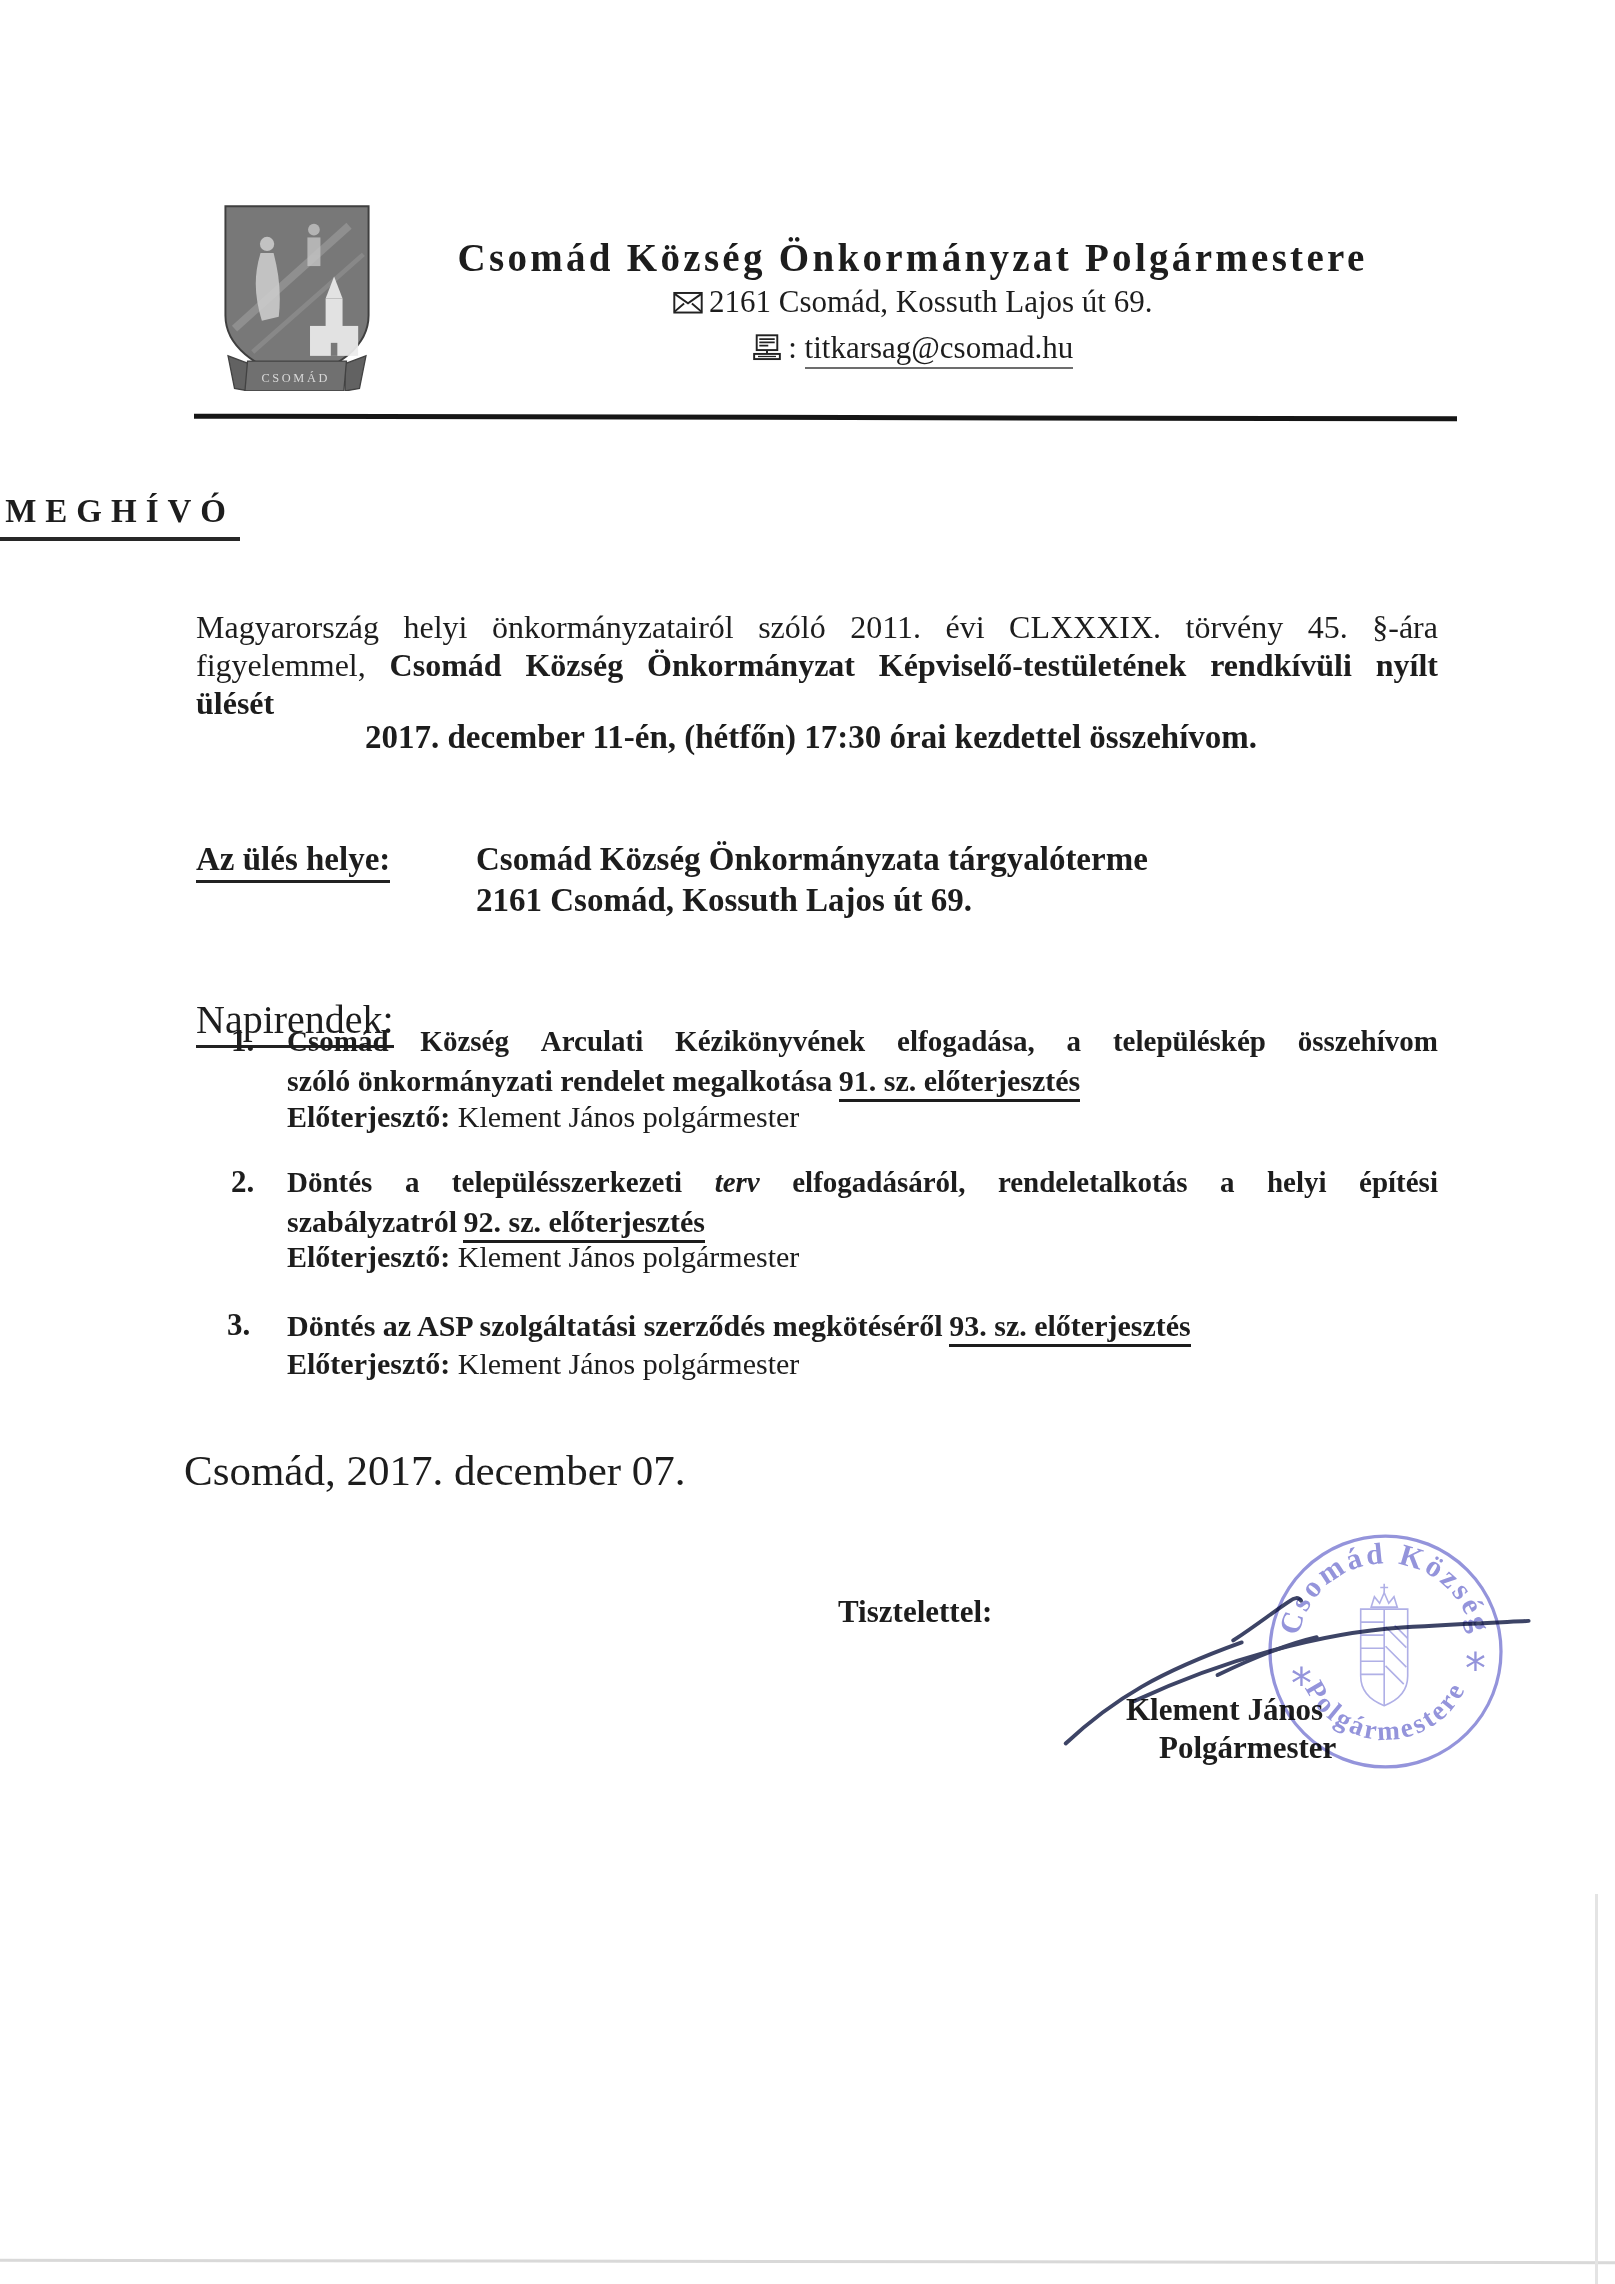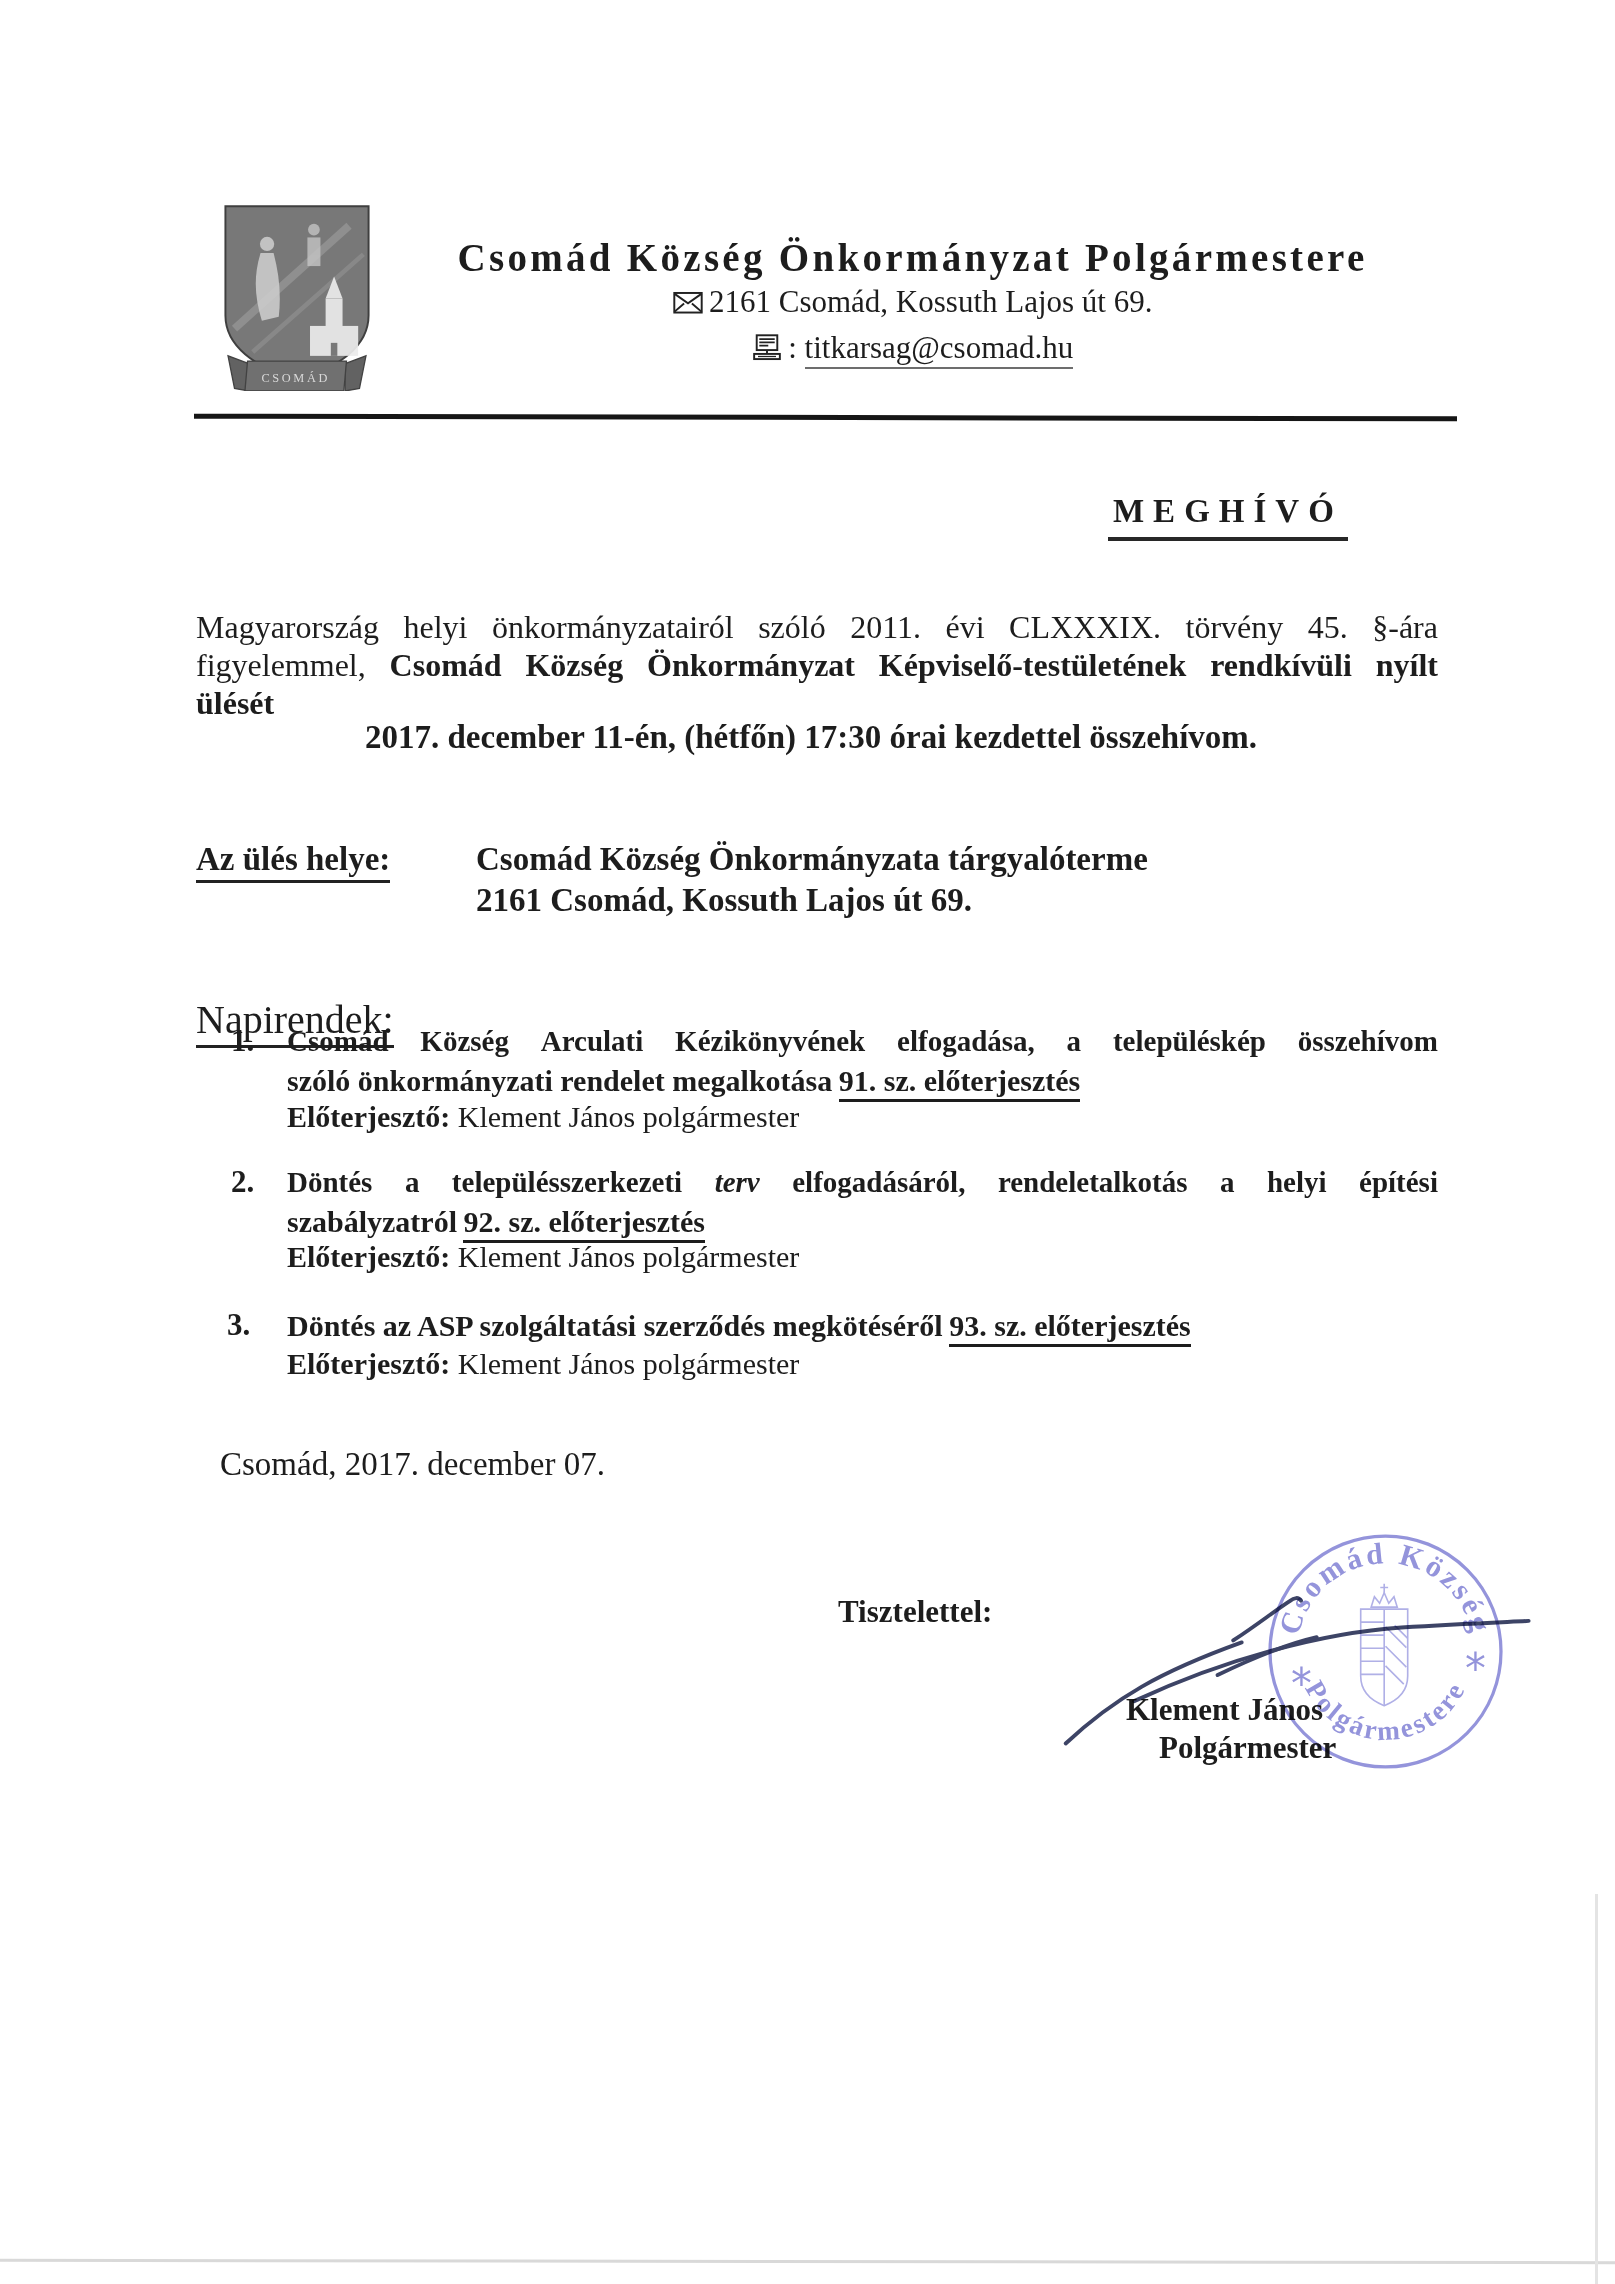--- a/index.html
+++ b/index.html
@@ -16,21 +16,21 @@
   .h-title{left:365px;top:236px;width:1095px;text-align:center;
     font-size:39px;font-weight:bold;letter-spacing:3.3px;line-height:43px;white-space:nowrap;}
   .h-line{left:365px;width:1095px;text-align:center;font-size:31px;line-height:37px;white-space:nowrap;}
   .h-addr{top:283px;}
   .h-email{top:329px;}
   .h-phone{top:358px;}
   .h-icon{display:inline-block;vertical-align:-2.6px;margin-right:6.5px;}
   .email-link{border-bottom:2.6px solid #6d6d6d;padding-bottom:2px;color:#1d1d1d;text-decoration:none;}
   .rule{left:194px;top:415px;width:1263px;height:5.2px;background:#161616;transform:rotate(0.12deg);}
   
-  .doc-title-wrap{left:0;top:493px;width:1348px;text-align:right;}
+  .doc-title-wrap{left:0;top:493px;width:1348px;text-align:left;}
   .doc-title{display:inline-block;font-size:33px;font-weight:bold;letter-spacing:9px;
     padding:0 5.2px 6.5px 5.2px;border-bottom:4.6px solid #272727;line-height:37px;}
   
   .jline{display:flex;justify-content:space-between;white-space:nowrap;overflow:hidden;}
   .intro-l{left:196px;width:1242px;font-size:32px;line-height:38px;}
   .i1{top:608px;}
   .i2{top:646px;}
   .i3{top:684px;font-weight:bold;}
   .date-line{left:365px;top:719px;font-size:33px;font-weight:bold;white-space:nowrap;}
   
@@ -50,21 +50,21 @@
   .t11{top:1023px;}
   .t12{top:1062px;font-size:30px;white-space:nowrap;}
   .t13{top:1098px;font-size:30px;white-space:nowrap;}
   .t21{top:1164px;}
   .t22{top:1203px;font-size:30px;white-space:nowrap;}
   .t23{top:1238px;font-size:30px;white-space:nowrap;}
   .t31{top:1307px;font-size:30px;white-space:nowrap;font-weight:bold;}
   .t32{top:1345px;font-size:30px;white-space:nowrap;}
   .u-ref{border-bottom:3.3px solid #1d1d1d;padding-bottom:2px;margin-left:6.5px;font-weight:bold;}
   
-  .place-date{left:184px;top:1446px;font-size:33px;white-space:nowrap;margin-left:36px;}
+  .place-date{left:184px;top:1446px;font-size:43px;white-space:nowrap;}
   .salutation{left:838px;top:1594px;font-size:31px;font-weight:bold;}
   .signer-name{left:1126px;top:1692px;font-size:31px;font-weight:bold;white-space:nowrap;}
   .signer-title{left:1135px;top:1730px;font-size:31px;font-weight:bold;white-space:nowrap;margin-left:24px;}
   .stamp-svg{left:1255px;top:1521px;mix-blend-mode:multiply;opacity:.92;}
   .sig-svg{left:932px;top:1551px;mix-blend-mode:multiply;}
   
   .bottom-line{left:0;top:2260px;width:1616px;height:3.3px;background:#d9d9d9;transform:rotate(0.08deg);}
   .right-line{left:1595px;top:1894px;width:2.6px;height:390px;background:#e4e4e4;}
 </style>
 </head>

